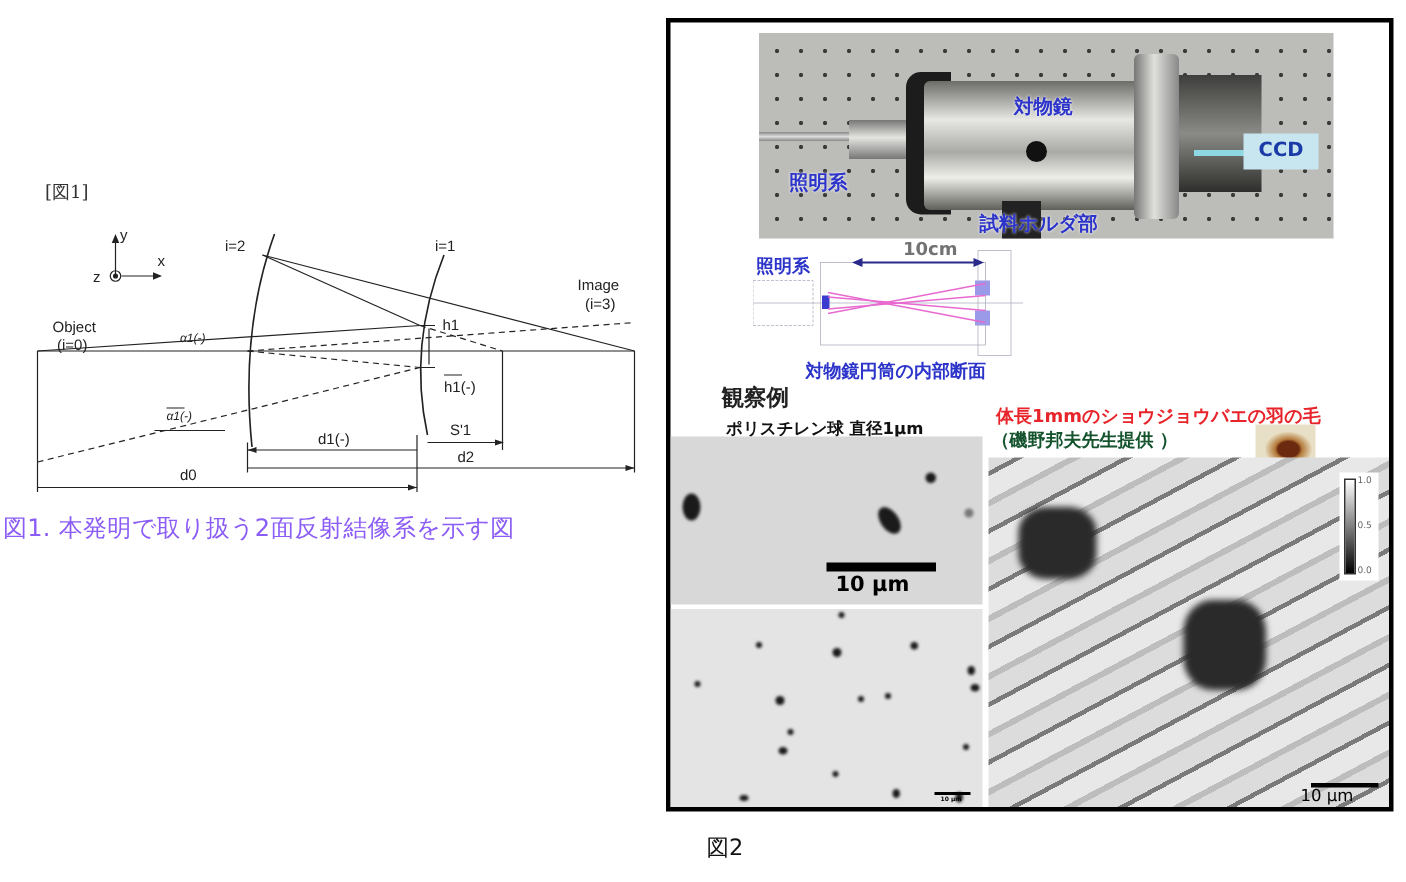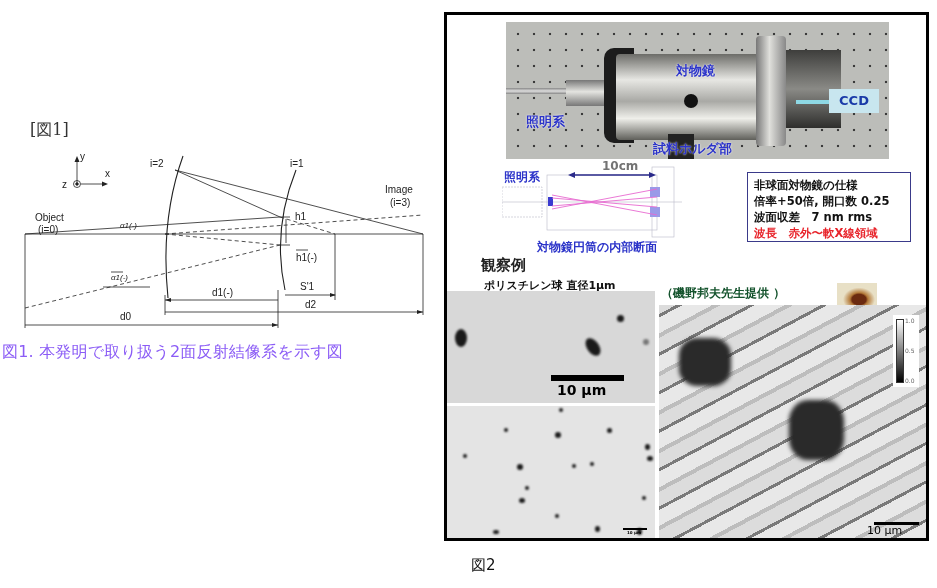--- a/index.html
+++ b/index.html
@@ -2,21 +2,21 @@
 <html><head>
 <meta charset="utf-8">
 <style>
   html, body { margin: 0; padding: 0; background: #ffffff; }
   body { width: 937px; height: 588px; position: relative; overflow: hidden;
          font-family: "DejaVu Sans", "Liberation Sans", sans-serif; color: #111; }
 
   .abs { position: absolute; }
 
   
-  #fig1-label { left: 30px; top: 120px; font-family: "DejaVu Serif", serif; font-size: 16px; color: #333; }
+  #fig1-label { left: 30px; top: 120px; font-family: "DejaVu Serif", serif; font-size: 12px; color: #333; }
   #fig1-svg { left: 0; top: 140px; }
   #fig1-caption { left: 2px; top: 342px; font-size: 16px; letter-spacing: 0.2px; color: #8b5cf6; white-space: nowrap; }
 
   
   #fig2-frame { left: 444px; top: 12px; width: 479px; height: 523px; border: 3px solid #000; background: #fff; overflow: hidden; }
 
   #photo { left: 59px; top: 7px; width: 383px; height: 137px;
            background-color: #bcbdb9;
            background-image: radial-gradient(circle, #3a3a3a 1.2px, transparent 1.6px);
            background-size: 16px 16px; background-position: 4px 4px; overflow: hidden; }
@@ -174,26 +174,20 @@
     <line x1="50" y1="33" x2="155" y2="42" stroke="#e86ad0" stroke-width="0.9"></line>
     <line x1="50" y1="41" x2="155" y2="32" stroke="#e86ad0" stroke-width="0.9"></line>
     <line x1="70" y1="10" x2="150" y2="10" stroke="#2a2a8a" stroke-width="1.4"></line>
     <polygon points="66,10 73,7 73,13" fill="#2a2a8a" stroke="none"></polygon>
     <polygon points="154,10 147,7 147,13" fill="#2a2a8a" stroke="none"></polygon>
   </svg>
   <span id="xsec-illum" class="abs">照明系</span>
   <span id="xsec-10cm" class="abs">10cm</span>
   <span id="xsec-caption" class="abs">対物鏡円筒の内部断面</span>
 
-  <div id="spec-box" class="abs">
-    <div>非球面対物鏡の仕様</div>
-    <div>倍率+50倍, 開口数 0.25</div>
-    <div>波面収差　7 nm rms</div>
-    <div class="red">波長　赤外〜軟X線領域</div>
-  </div>
 
   <div id="obs-title" class="abs">観察例</div>
   <div id="ps-label" class="abs">ポリスチレン球 直径1μm</div>
 
   <div id="micro-a" class="abs">
     <div class="dot" style="left:8px;top:38px;width:12px;height:18px;"></div>
     <div class="dot" style="left:140px;top:46px;width:12px;height:20px;transform:rotate(-35deg);"></div>
     <div class="dot" style="left:170px;top:24px;width:7px;height:7px;"></div>
     <div class="dot" style="left:196px;top:48px;width:6px;height:6px;background:#777;"></div>
     <div class="scale-bar" style="left:104px;top:84px;width:73px;height:6px;"></div>
@@ -215,20 +209,21 @@
     <div class="dot" style="left:200px;top:50px;width:6px;height:5px;"></div>
     <div class="dot" style="left:195px;top:90px;width:4px;height:4px;"></div>
     <div class="dot" style="left:108px;top:108px;width:4px;height:4px;"></div>
     <div class="dot" style="left:148px;top:120px;width:5px;height:6px;"></div>
     <div class="dot" style="left:46px;top:124px;width:6px;height:4px;"></div>
     <div class="dot" style="left:190px;top:122px;width:5px;height:7px;"></div>
     <div class="scale-bar" style="left:176px;top:122px;width:24px;height:2px;"></div>
     <div class="scale-txt" style="left:180px;top:124px;font-size:4px;">10 μm</div>
   </div>
 
+  <div id="fly-title" class="abs">体長1mmのショウジョウバエの羽の毛</div>
   <div id="fly-credit" class="abs">（磯野邦夫先生提供 ）</div>
   <div id="fly-thumb" class="abs"></div>
 
   <div id="micro-c" class="abs">
     <div class="blob" style="left:20px;top:33px;width:52px;height:48px;"></div>
     <div class="blob" style="left:130px;top:95px;width:55px;height:60px;"></div>
     <div class="scale-bar" style="left:215px;top:217px;width:45px;height:3px;"></div>
     <div class="scale-txt" style="left:208px;top:219px;font-size:11px;font-weight:normal;">10 μm</div>
   </div>
 

